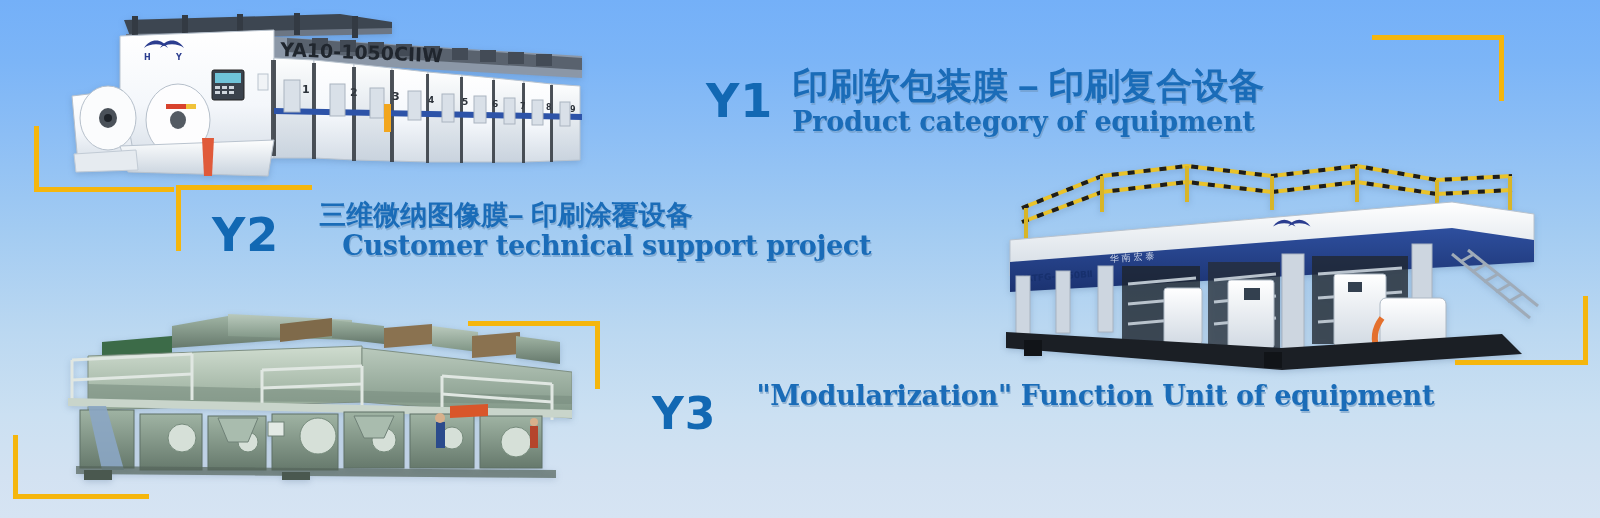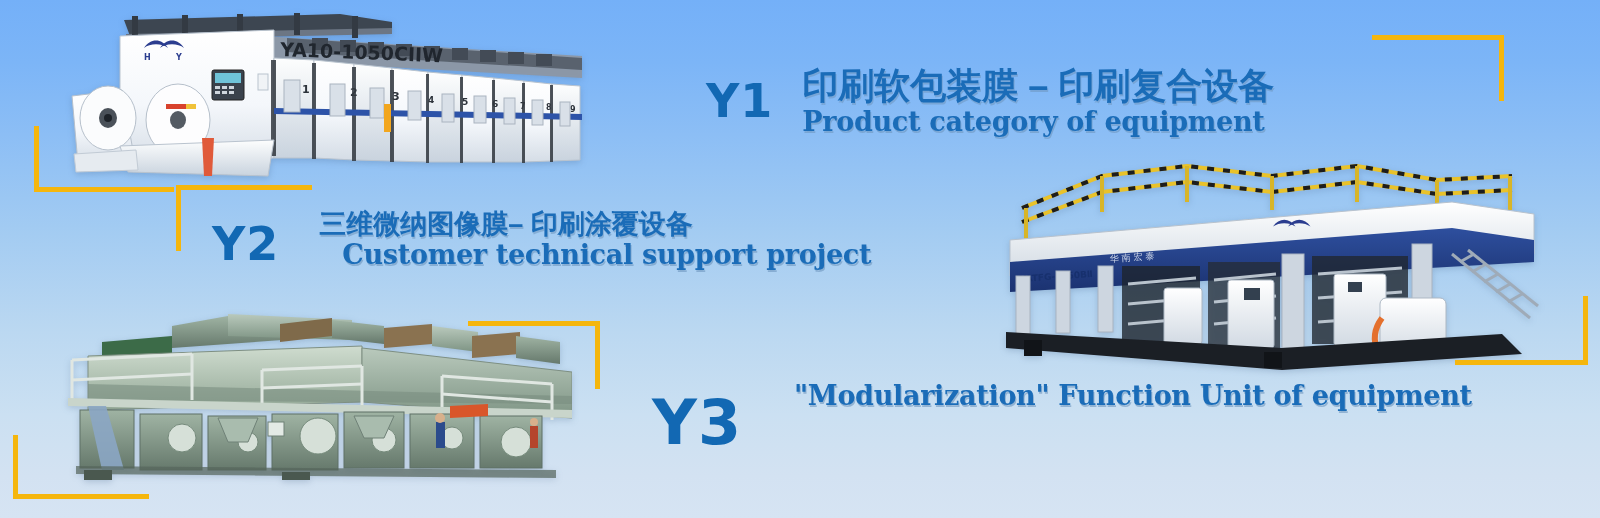--- a/index.html
+++ b/index.html
@@ -402,35 +402,35 @@
     <div class="bk-v" style="left:1583px;top:296px;height:68px;"></div>
     <div class="bk-h" style="left:1455px;top:360px;width:133px;"></div>
   </div>
 
   <div class="bracket">
     <div class="bk-v" style="left:13px;top:435px;height:64px;"></div>
     <div class="bk-h" style="left:13px;top:494px;width:136px;"></div>
   </div>
 
   <div class="row" style="left:706px;top:66px;">
-    <div class="ycode" style="font-size:46px;margin-right:29px;margin-top:12px;">Y1</div>
+    <div class="ycode" style="font-size:46px;margin-right:19px;margin-top:12px;">Y1</div>
     <div class="txtblock">
       <div class="cn" style="font-size:36px;">印刷软包装膜 – 印刷复合设备</div>
       <div class="en" style="font-size:27px;margin-top:2px;">Product category of equipment</div>
     </div>
   </div>
 
-  <div class="row" style="left:212px;top:209px;">
+  <div class="row" style="left:212px;top:200px;">
     <div class="ycode" style="font-size:46px;margin-right:40px;margin-top:12px;">Y2</div>
     <div class="txtblock">
       <div class="cn" style="font-size:27px;">三维微纳图像膜– 印刷涂覆设备</div>
       <div class="en" style="font-size:27px;margin-top:2px;margin-left:23px;">Customer technical support project</div>
     </div>
   </div>
 
   <div class="row" style="left:652px;top:380px;">
-    <div class="ycode" style="font-size:62px;margin-right:52px;margin-top:12px;">Y3</div>
+    <div class="ycode" style="font-size:44px;margin-right:40px;margin-top:12px;">Y3</div>
     <div class="txtblock">
       <div class="en" style="font-size:27px;margin-top:2px;">"Modularization" Function Unit of equipment</div>
     </div>
   </div>
 
 </div>
 
 </body></html>

